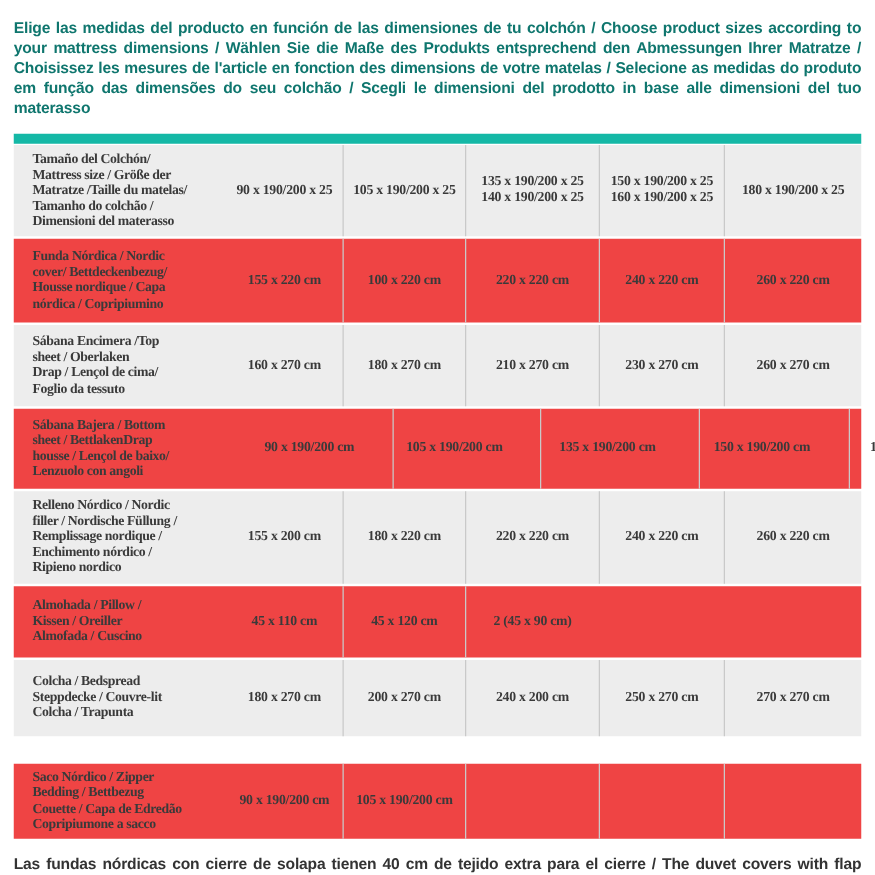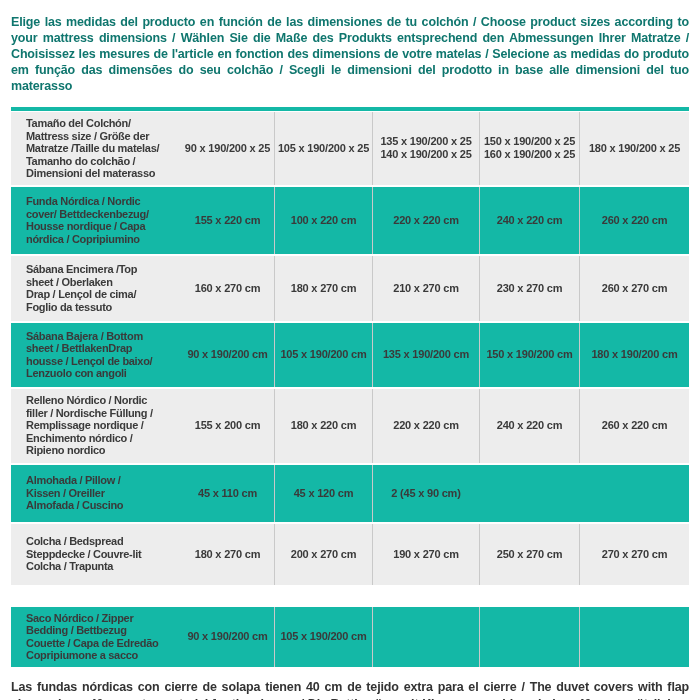--- a/index.html
+++ b/index.html
@@ -18,30 +18,31 @@
     font-weight: bold;
     font-size: 12.5px;
     line-height: 16px;
     text-align: justify;
     color: #0f766e;
     letter-spacing: -0.15px;
   }
 
   .size-table {
     width: 678px;
-    border-top: 4px solid #14b8a6;
+    border-top: 8px solid #14b8a6;
     padding-top: 1px;
+    font-family: Liberation Serif, serif;
   }
   .t-row {
     display: grid;
     grid-template-columns: 170px 93px 98px 107px 100px 110px;
     margin-bottom: 2px;
   }
   .row-gray  { background: #ededed; }
-  .row-white { background: #14b8a6; }
+  .row-white { background: #ef4444; }
 
   .cell {
     display: flex;
     align-items: center;
     justify-content: center;
     text-align: center;
     font-weight: bold;
     font-size: 11px;
     line-height: 13px;
     letter-spacing: -0.2px;
@@ -54,21 +55,21 @@
     text-align: left;
     padding: 5px 4px 5px 15px;
     line-height: 12.5px;
     letter-spacing: -0.3px;
   }
   .c2, .c3, .c4, .c5 { border-left: 1px solid #c9c9c9; }
 
   .t-row:nth-child(1) { min-height: 72px; }
   .t-row:nth-child(2) { min-height: 67px; }
   .t-row:nth-child(3) { min-height: 65px; }
-  .t-row:nth-child(4) { min-height: 64px; }
+  .t-row:nth-child(4) { min-height: 64px; gap: 20px; }
   .t-row:nth-child(5) { min-height: 74px; }
   .t-row:nth-child(6) { min-height: 57px; }
   .t-row:nth-child(7) { min-height: 61px; }
   .t-row:nth-child(8) { min-height: 56px; margin-top: 22px; }
 
   .footnote {
     margin: 12px 0 0 0;
     font-weight: bold;
     font-size: 12.5px;
     line-height: 17px;
@@ -158,21 +159,21 @@
       <div class="cell c2">45 x 120 cm</div>
       <div class="cell c4">2 (45 x 90 cm)</div>
     </div>
 
     <div class="t-row row-gray">
       <div class="cell label">Colcha / Bedspread
 Steppdecke / Couvre-lit
 Colcha / Trapunta</div>
       <div class="cell c1">180 x 270 cm</div>
       <div class="cell c2">200 x 270 cm</div>
-      <div class="cell c3">190 x 270 cm</div>
+      <div class="cell c3">240 x 200 cm</div>
       <div class="cell c4">250 x 270 cm</div>
       <div class="cell c5">270 x 270 cm</div>
     </div>
 
     <div class="t-row row-white">
       <div class="cell label">Saco Nórdico / Zipper
 Bedding / Bettbezug
 Couette  / Capa de Edredão
 Copripiumone a sacco</div>
       <div class="cell c1">90 x 190/200 cm</div>

